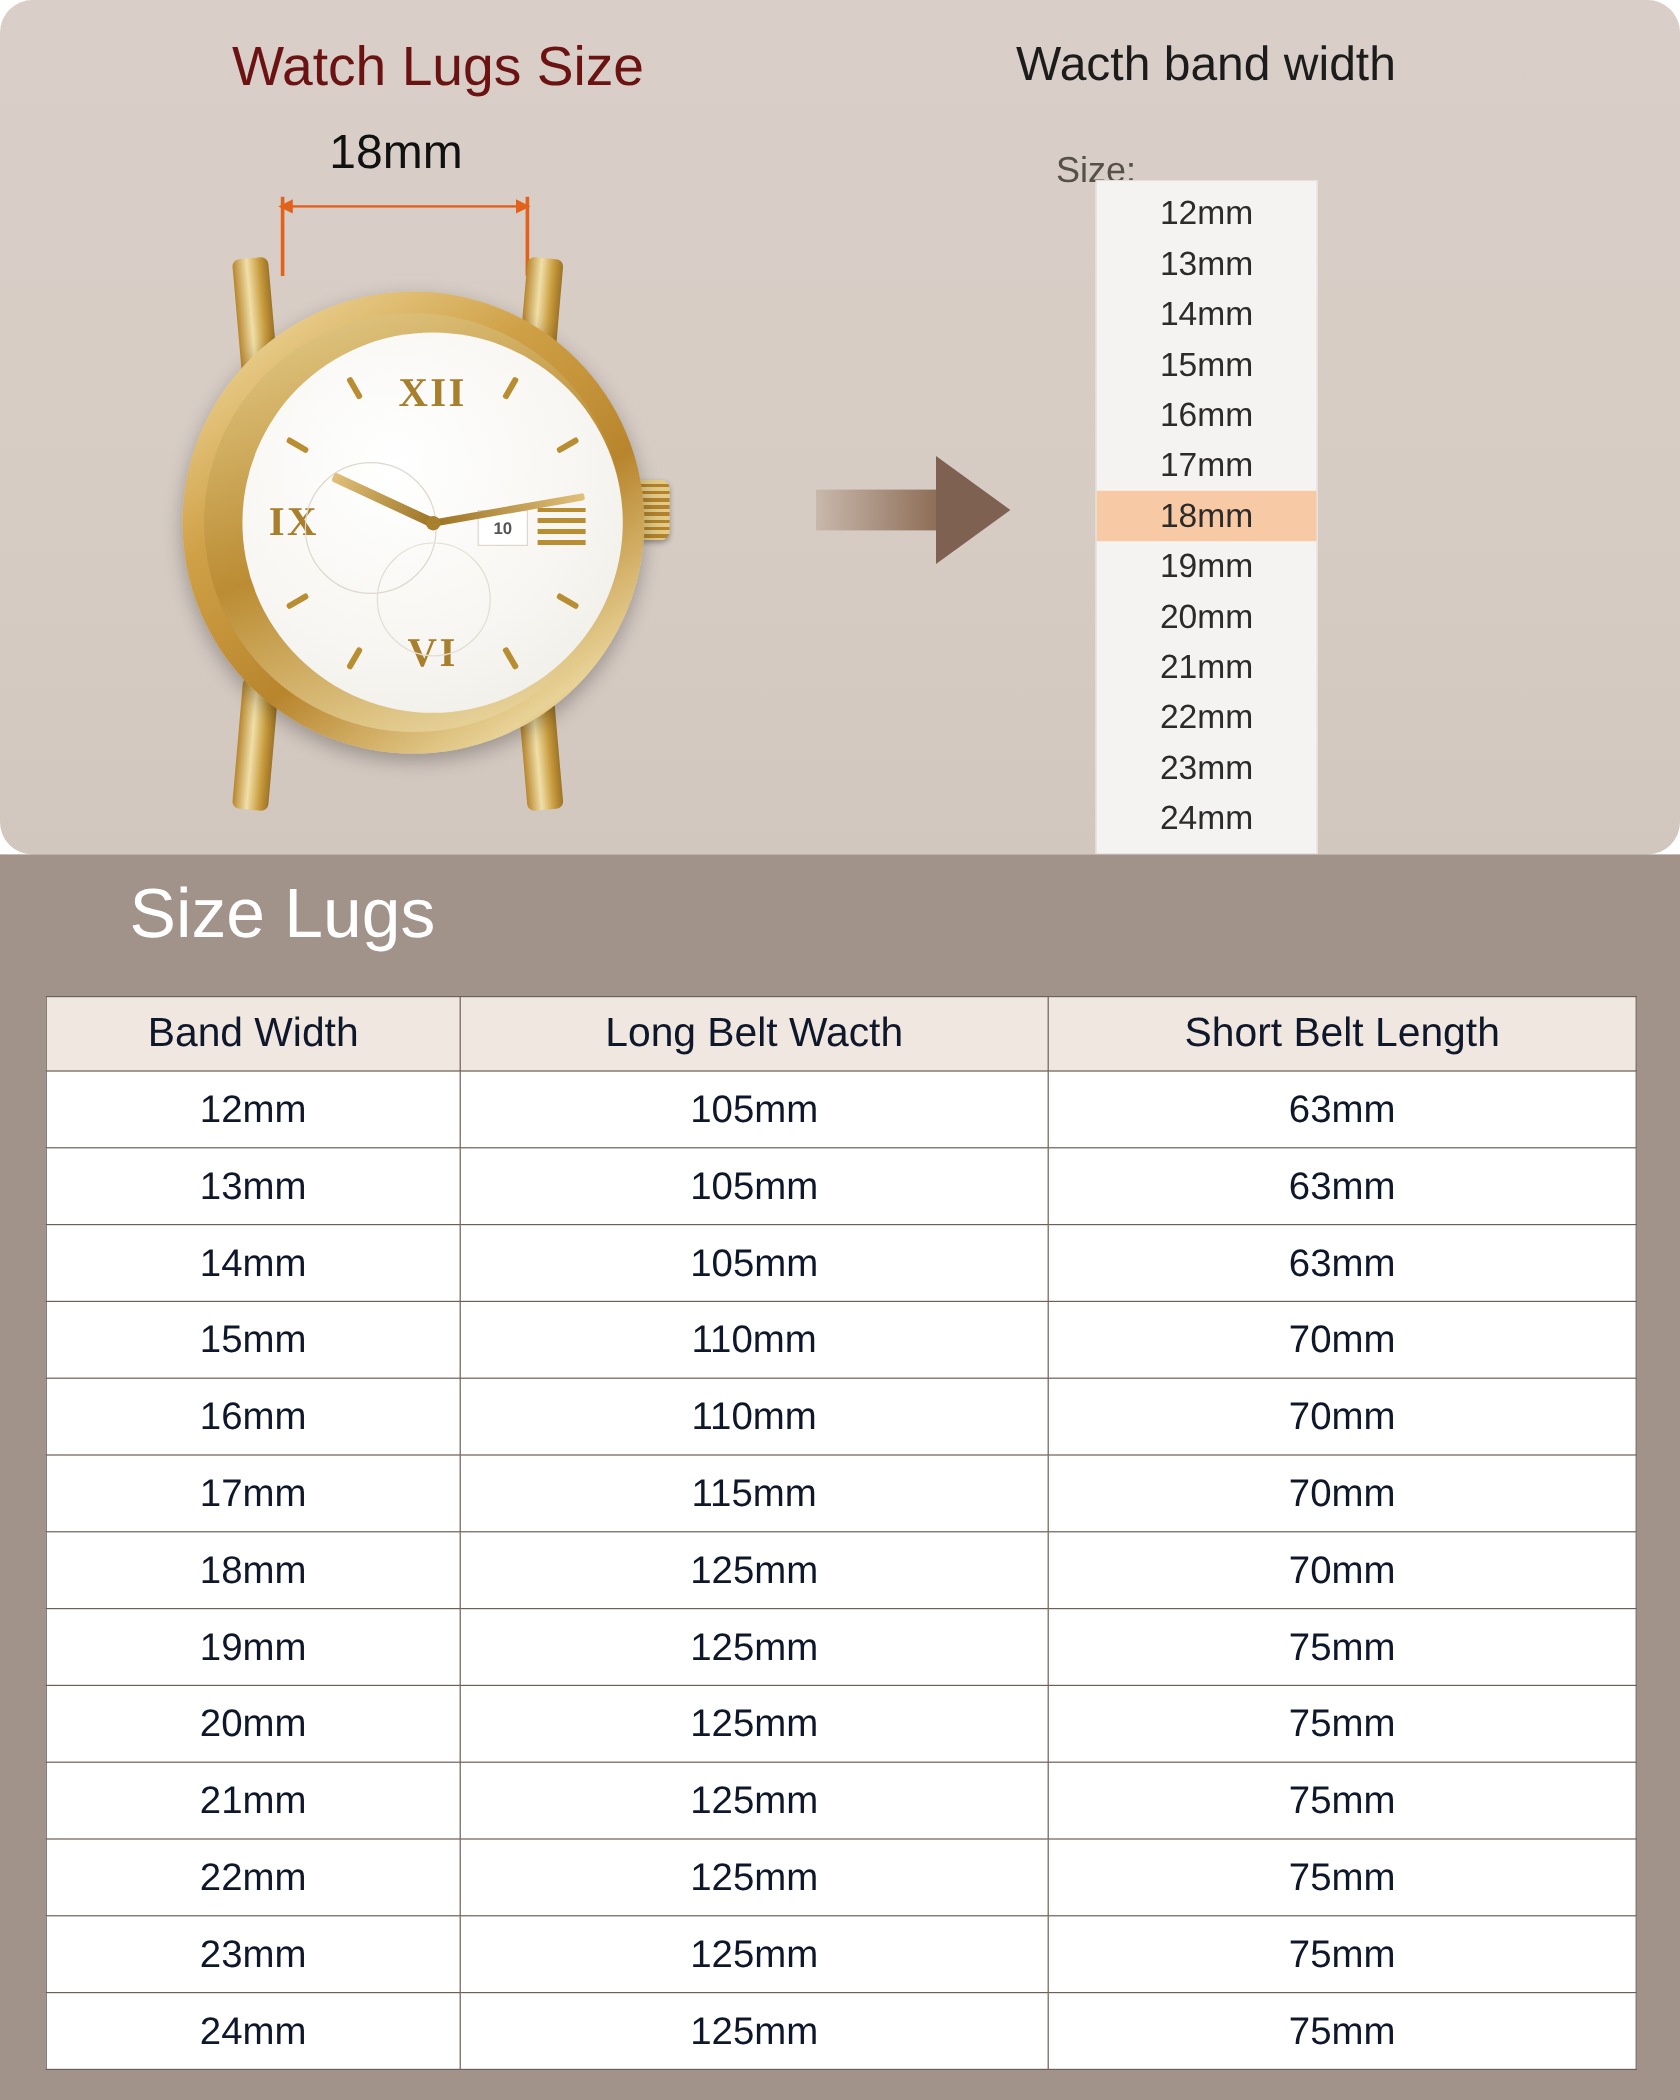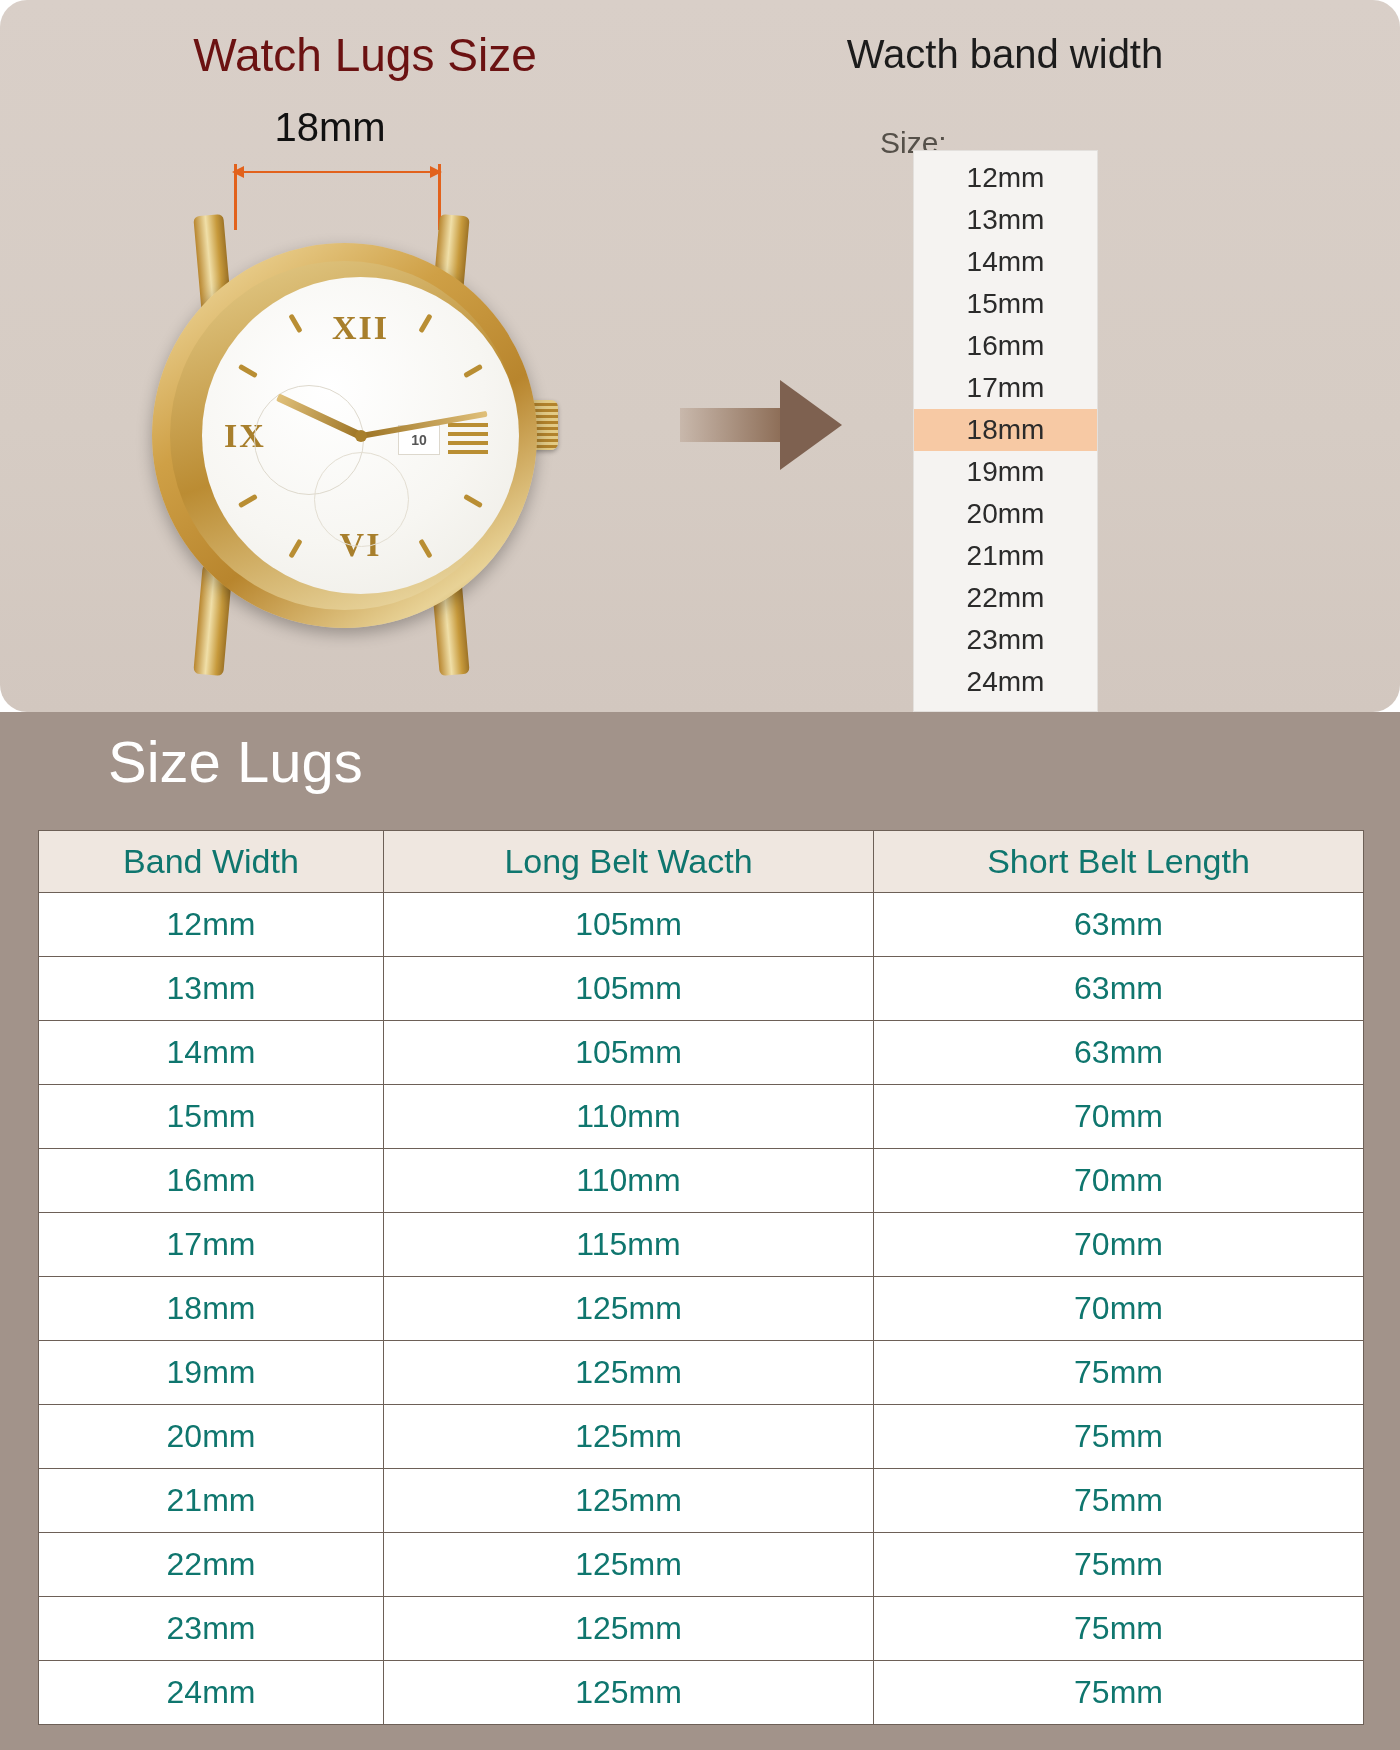--- a/index.html
+++ b/index.html
@@ -269,21 +269,21 @@
     position: absolute;
     left: 38px; top: 118px;
     width: 1325px;
     border-collapse: collapse;
     background: #ffffff;
     table-layout: fixed;
   }
   table.size-table th, table.size-table td {
     border: 1px solid #6d6057;
     text-align: center;
-    color: #0f766e;
+    color: #0f172a;
   }
   table.size-table th {
     background: #efe7e0;
     font-size: 34px;
     font-weight: normal;
     height: 62px;
   }
   table.size-table td {
     font-size: 32px;
     height: 64px;

